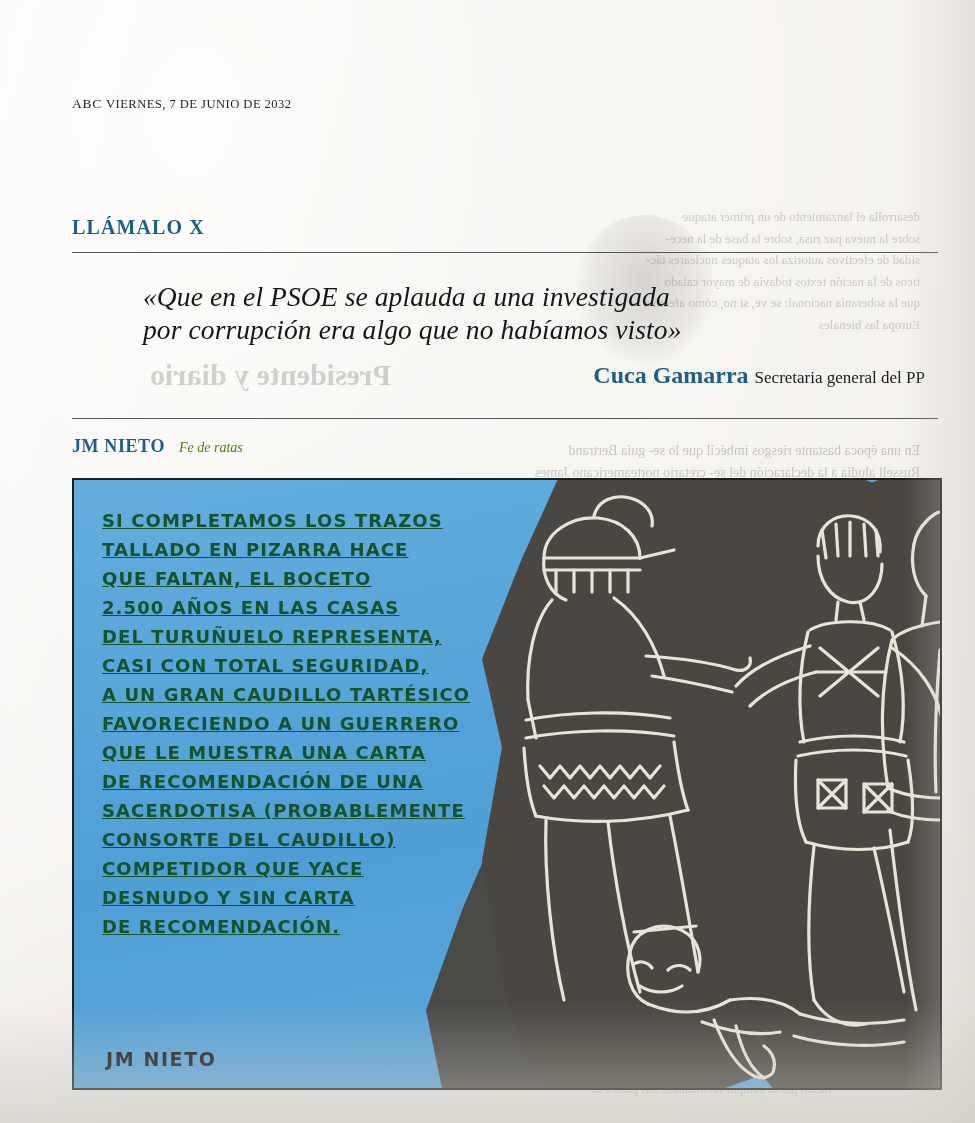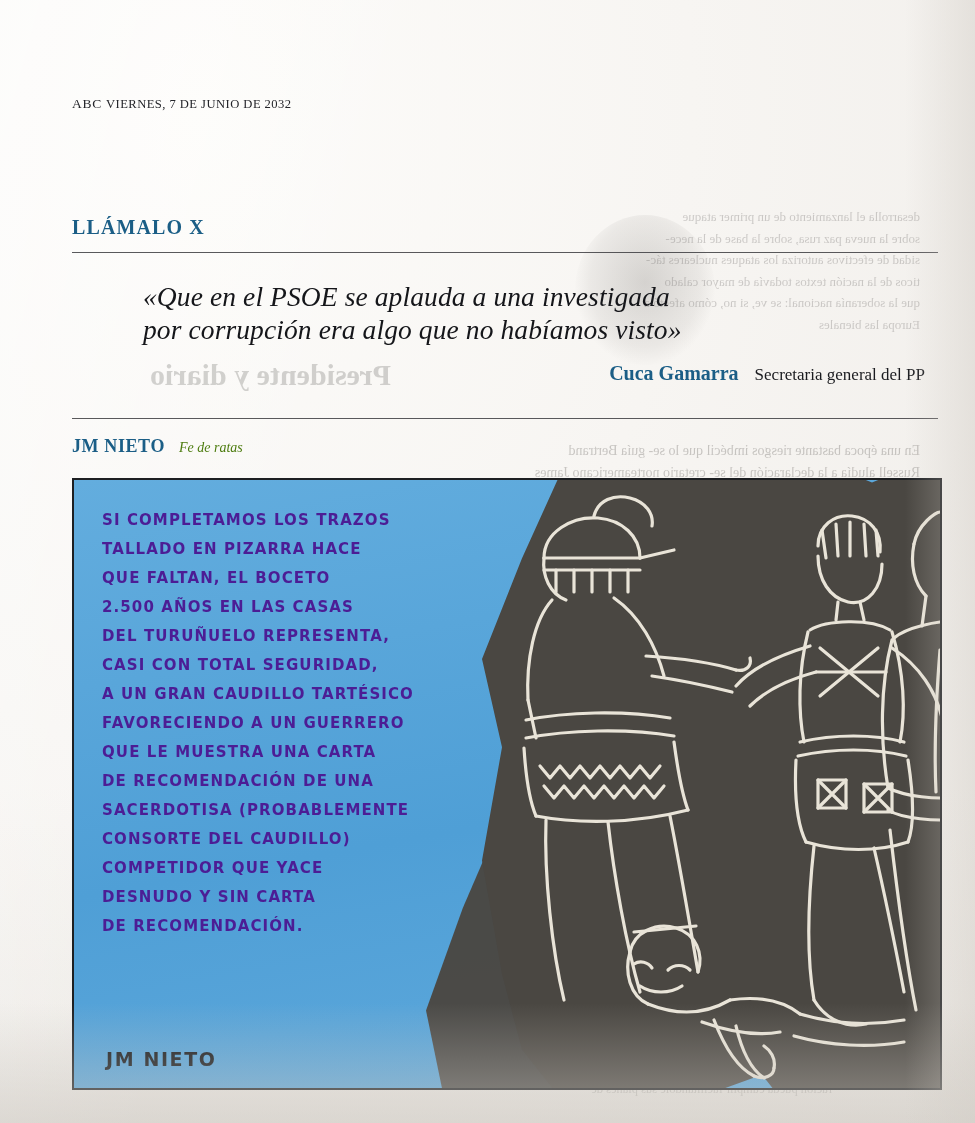--- a/index.html
+++ b/index.html
@@ -167,23 +167,23 @@
   }
   .quote-attrib {
     margin-top: 16px;
     text-align: right;
     font-family: "Liberation Serif", serif;
     font-size: 17px;
     color: #1a1b1f;
   }
   .quote-attrib .name {
     font-weight: bold;
-    font-size: 20px;
+    font-size: 24px;
     color: #1b5e86;
-    margin-right: 16px;
+    margin-right: 6px;
   }
 
   
   .byline {
     position: absolute;
     left: 72px;
     top: 436px;
     font-family: "Liberation Serif", serif;
     font-size: 18px;
     white-space: nowrap;
@@ -253,26 +253,27 @@
     left: 0; top: 0;
     width: 866px; height: 608px;
   }
 
   .handtext {
     position: absolute;
     left: 28px;
     top: 26px;
     width: 360px;
     font-family: "DejaVu Sans", sans-serif;
-    font-size: 15px;
+    font-size: 18px;
     font-weight: bold;
     line-height: 29px;
     letter-spacing: 1.1px;
-    color: #4c1d95;
+    color: #14532d;
     text-transform: uppercase;
+    text-decoration: underline;
   }
   .handtext .l { display: block; white-space: nowrap; }
 
   .signature {
     position: absolute;
     left: 32px;
     bottom: 18px;
     font-family: "DejaVu Sans", sans-serif;
     font-size: 19px;
     font-weight: bold;

